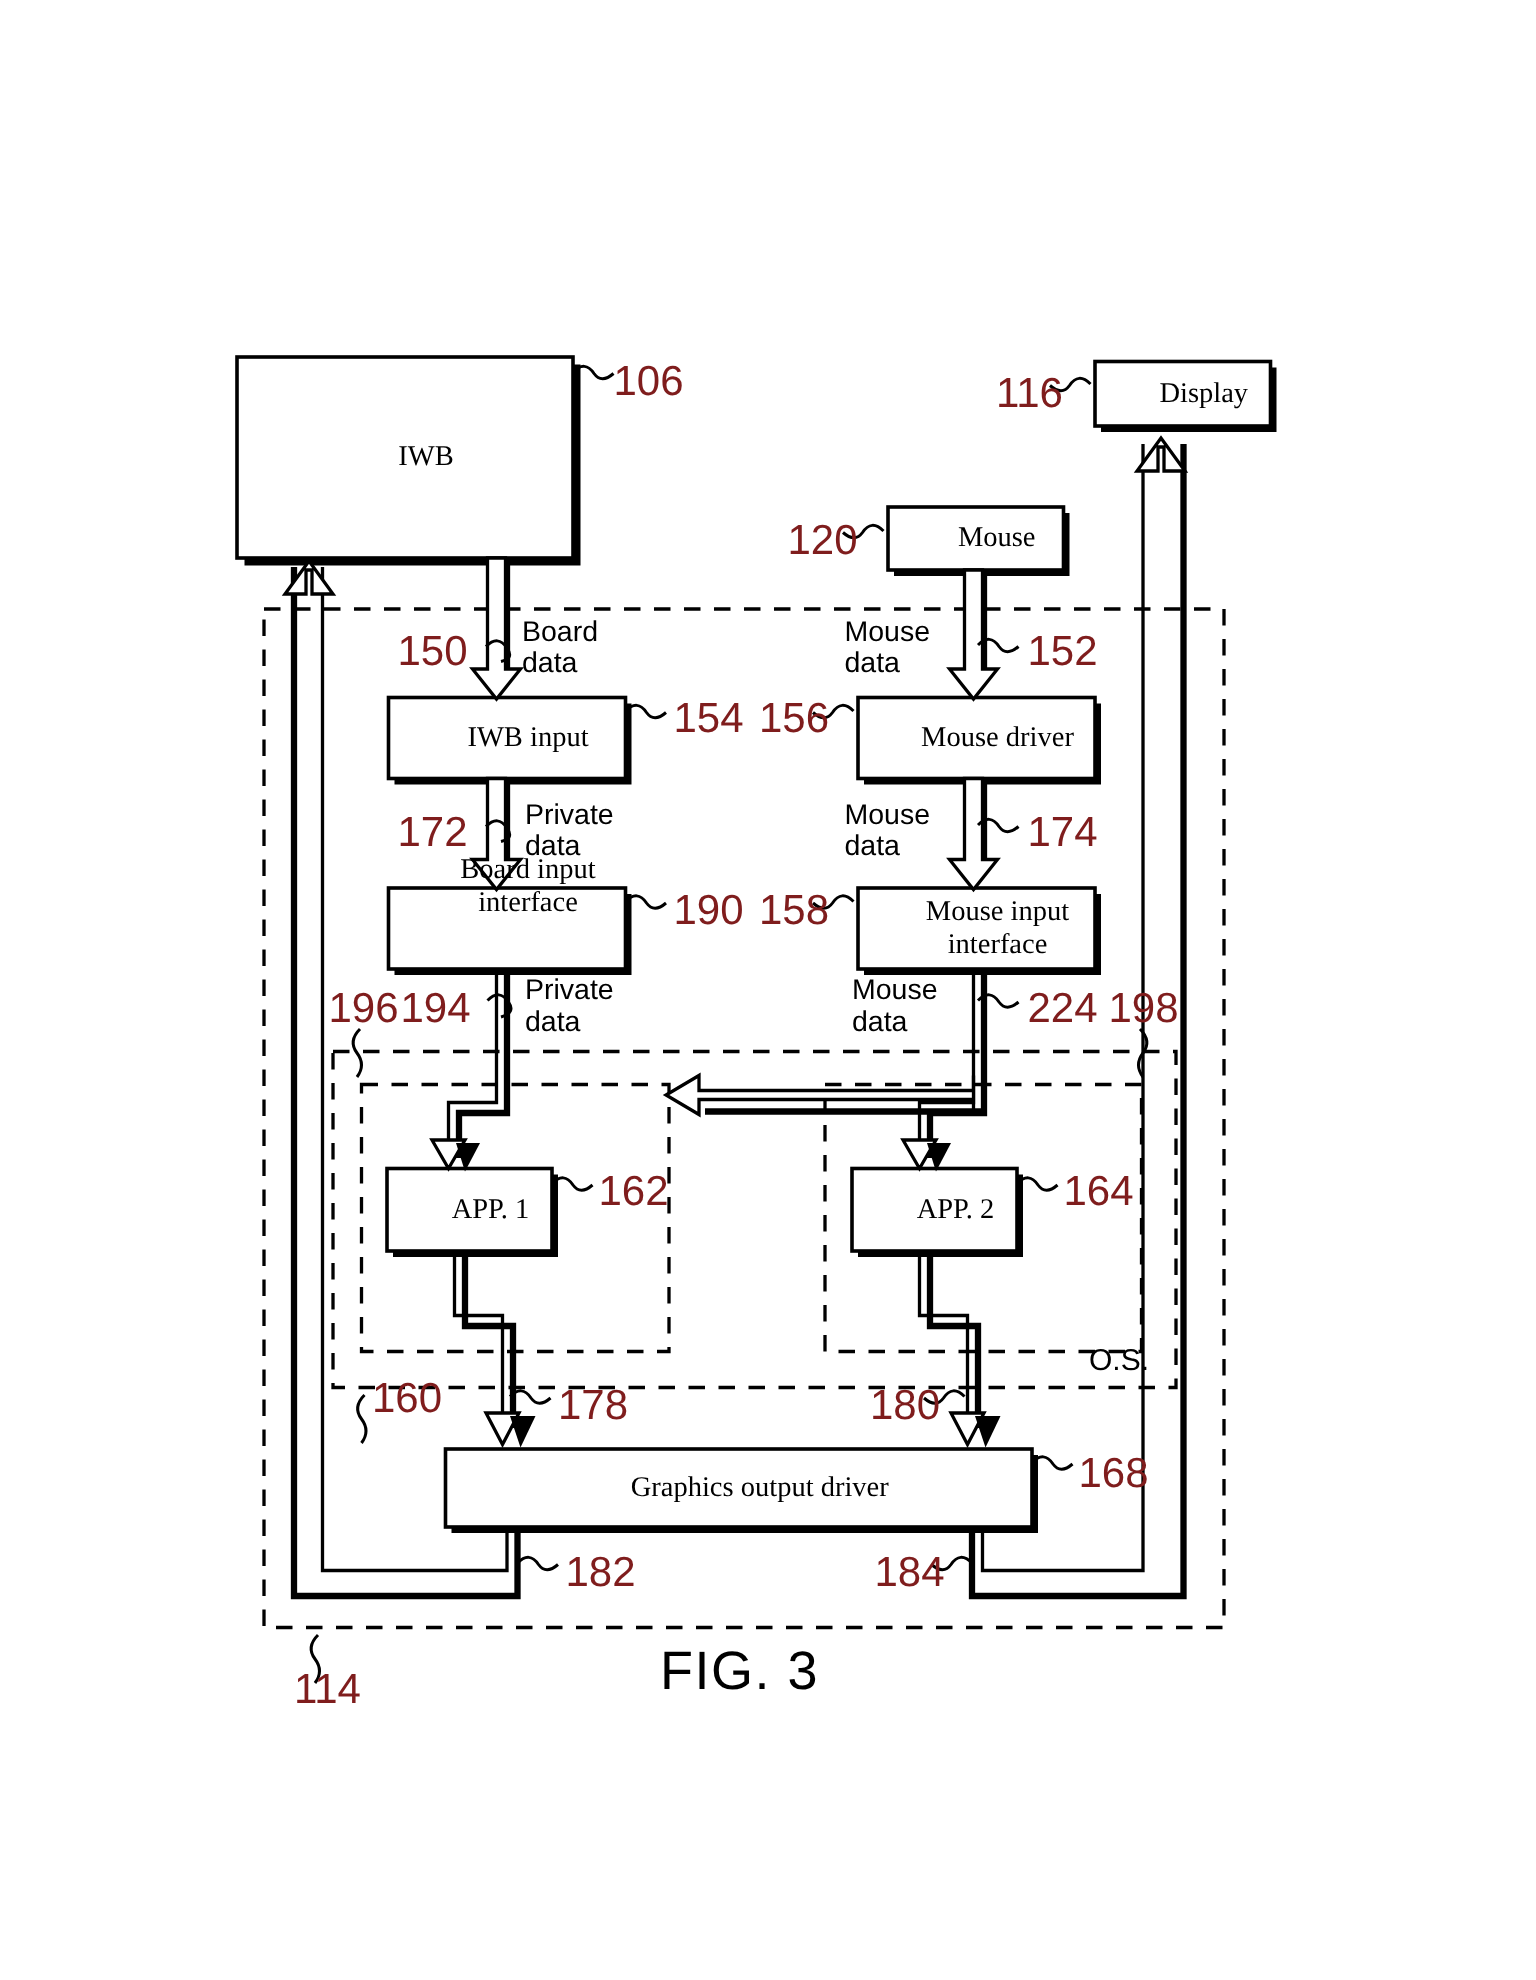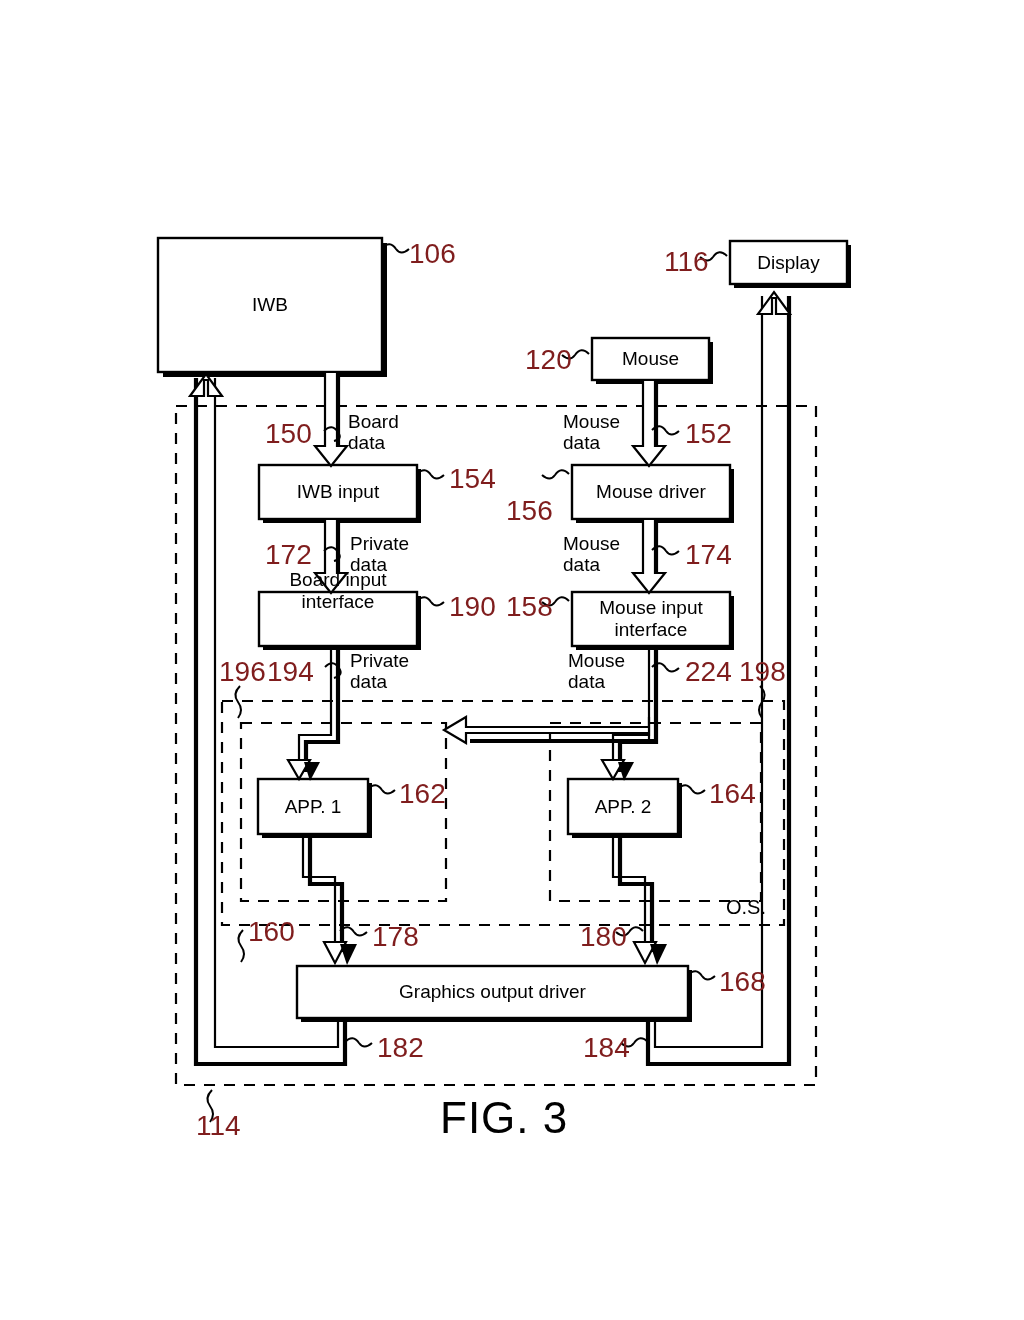--- a/index.html
+++ b/index.html
@@ -28,29 +28,29 @@
 
   
   .lbl{
     position:absolute;font-family:"Liberation Sans", sans-serif;
     font-size:19px;color:#000;line-height:1.12;
     white-space:pre;
   }
   .boxlabel{
     position:absolute;display:flex;align-items:center;justify-content:center;
     font-size:19px;text-align:center;line-height:1.15;
-    font-family:Liberation Sans, sans-serif;color:#000;
+    font-family:Liberation Serif, serif;color:#000;padding-left:14px;
   }
   .ref{
     position:absolute;font-size:28px;font-family:Liberation Sans, sans-serif;
     color:#7f1d1d;white-space:pre;
   }
   .figcap{
     position:absolute;font-family:"Liberation Sans", sans-serif;
-    font-size:44px;letter-spacing:1px;color:#000;
+    font-size:36px;letter-spacing:1px;color:#000;
   }
 </style>
 </head>
 <body>
 
 <div class="page">
 
 
   <svg class="canvas" viewBox="0 0 1024 1320">
     <defs>
@@ -217,21 +217,21 @@
   <div class="lbl" style="left:726px;top:896px;font-size:20px;">O.S.</div>
 
   <div class="ref" style="left:409px;top:238px;">106</div>
   <div class="ref" style="left:664px;top:246px;">116</div>
   <div class="ref" style="left:525px;top:344px;">120</div>
 
   <div class="ref" style="left:265px;top:418px;">150</div>
   <div class="ref" style="left:685px;top:418px;">152</div>
 
   <div class="ref" style="left:449px;top:463px;">154</div>
-  <div class="ref" style="left:506px;top:463px;margin-top:32px;">156</div>
+  <div class="ref" style="left:506px;top:463px;">156</div>
 
   <div class="ref" style="left:265px;top:539px;">172</div>
   <div class="ref" style="left:685px;top:539px;">174</div>
 
   <div class="ref" style="left:449px;top:591px;">190</div>
   <div class="ref" style="left:506px;top:591px;">158</div>
 
   <div class="ref" style="left:219px;top:656px;">196</div>
   <div class="ref" style="left:267px;top:656px;">194</div>
   <div class="ref" style="left:685px;top:656px;">224</div>

